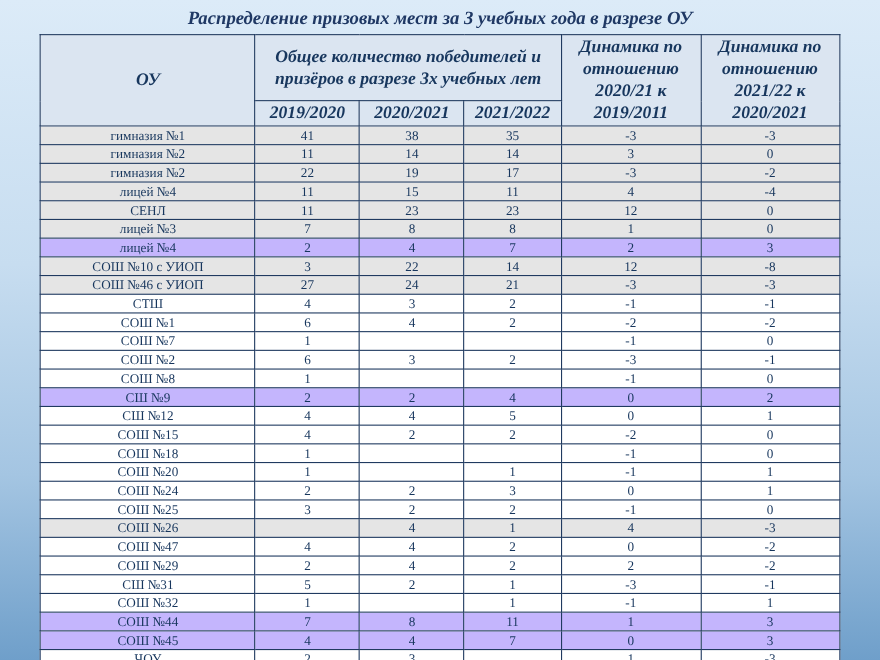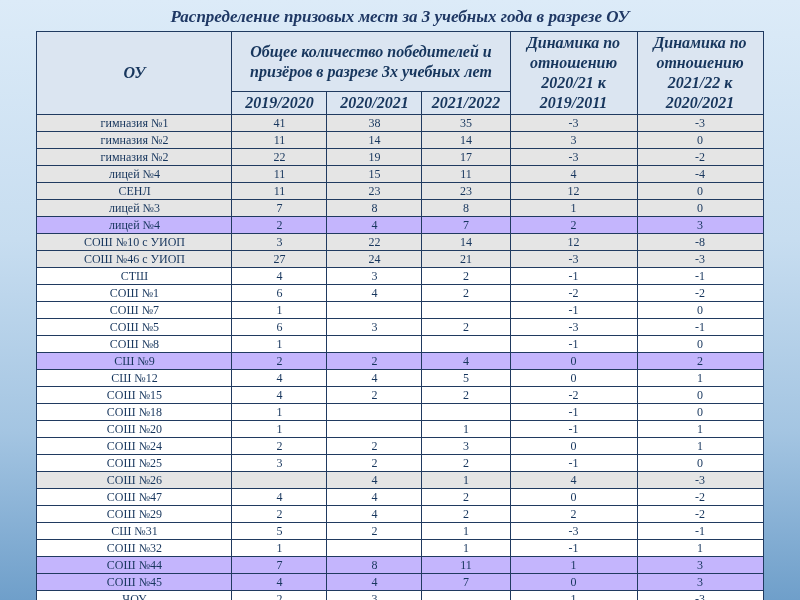--- a/index.html
+++ b/index.html
@@ -180,21 +180,21 @@
         </tr>
         <tr class="row-white">
           <td>СОШ №7</td>
           <td>1</td>
           <td></td>
           <td></td>
           <td>-1</td>
           <td>0</td>
         </tr>
         <tr class="row-white">
-          <td>СОШ №5</td>
+          <td>СОШ №2</td>
           <td>6</td>
           <td>3</td>
           <td>2</td>
           <td>-3</td>
           <td>-1</td>
         </tr>
         <tr class="row-white">
           <td>СОШ №8</td>
           <td>1</td>
           <td></td>

